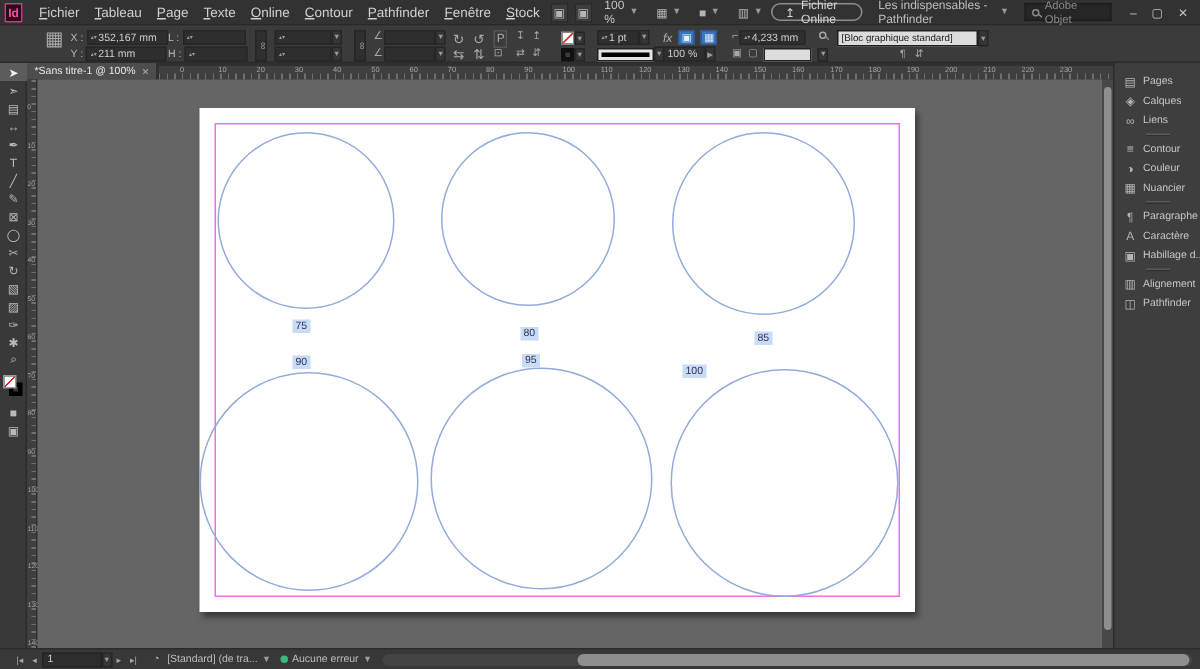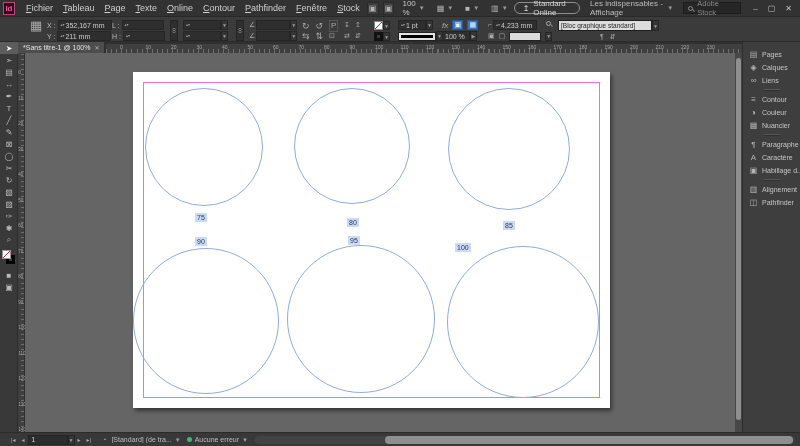--- a/index.html
+++ b/index.html
@@ -144,29 +144,29 @@
       <span style="font-size:8px;color:#b5b5b5;">■</span>
       <span class="caret">▼</span>
     </div>
     <div class="mb-combo">
       <span style="font-size:8px;color:#b5b5b5;">▥</span>
       <span class="caret">▼</span>
     </div>
     <div style="flex:1;"></div>
     <div class="publish-pill">
       <span>↥</span>
-      <span>Standard Online</span>
+      <span>Fichier Online</span>
     </div>
     <div class="workspace">
-      <span>Les indispensables - Affichage</span>
+      <span>Les indispensables - Pathfinder</span>
       <span class="caret">▼</span>
     </div>
     <div class="stock-search">
       <span class="loupe"></span>
-      <span>Adobe Stock</span>
+      <span>Adobe Objet</span>
     </div>
     <div class="winbtns">
       <span>–</span>
       <span>▢</span>
       <span>✕</span>
     </div>
   </div>
 
   <div class="controlbar abs">
     <div class="cb" style="left:30px; top:4px;">

